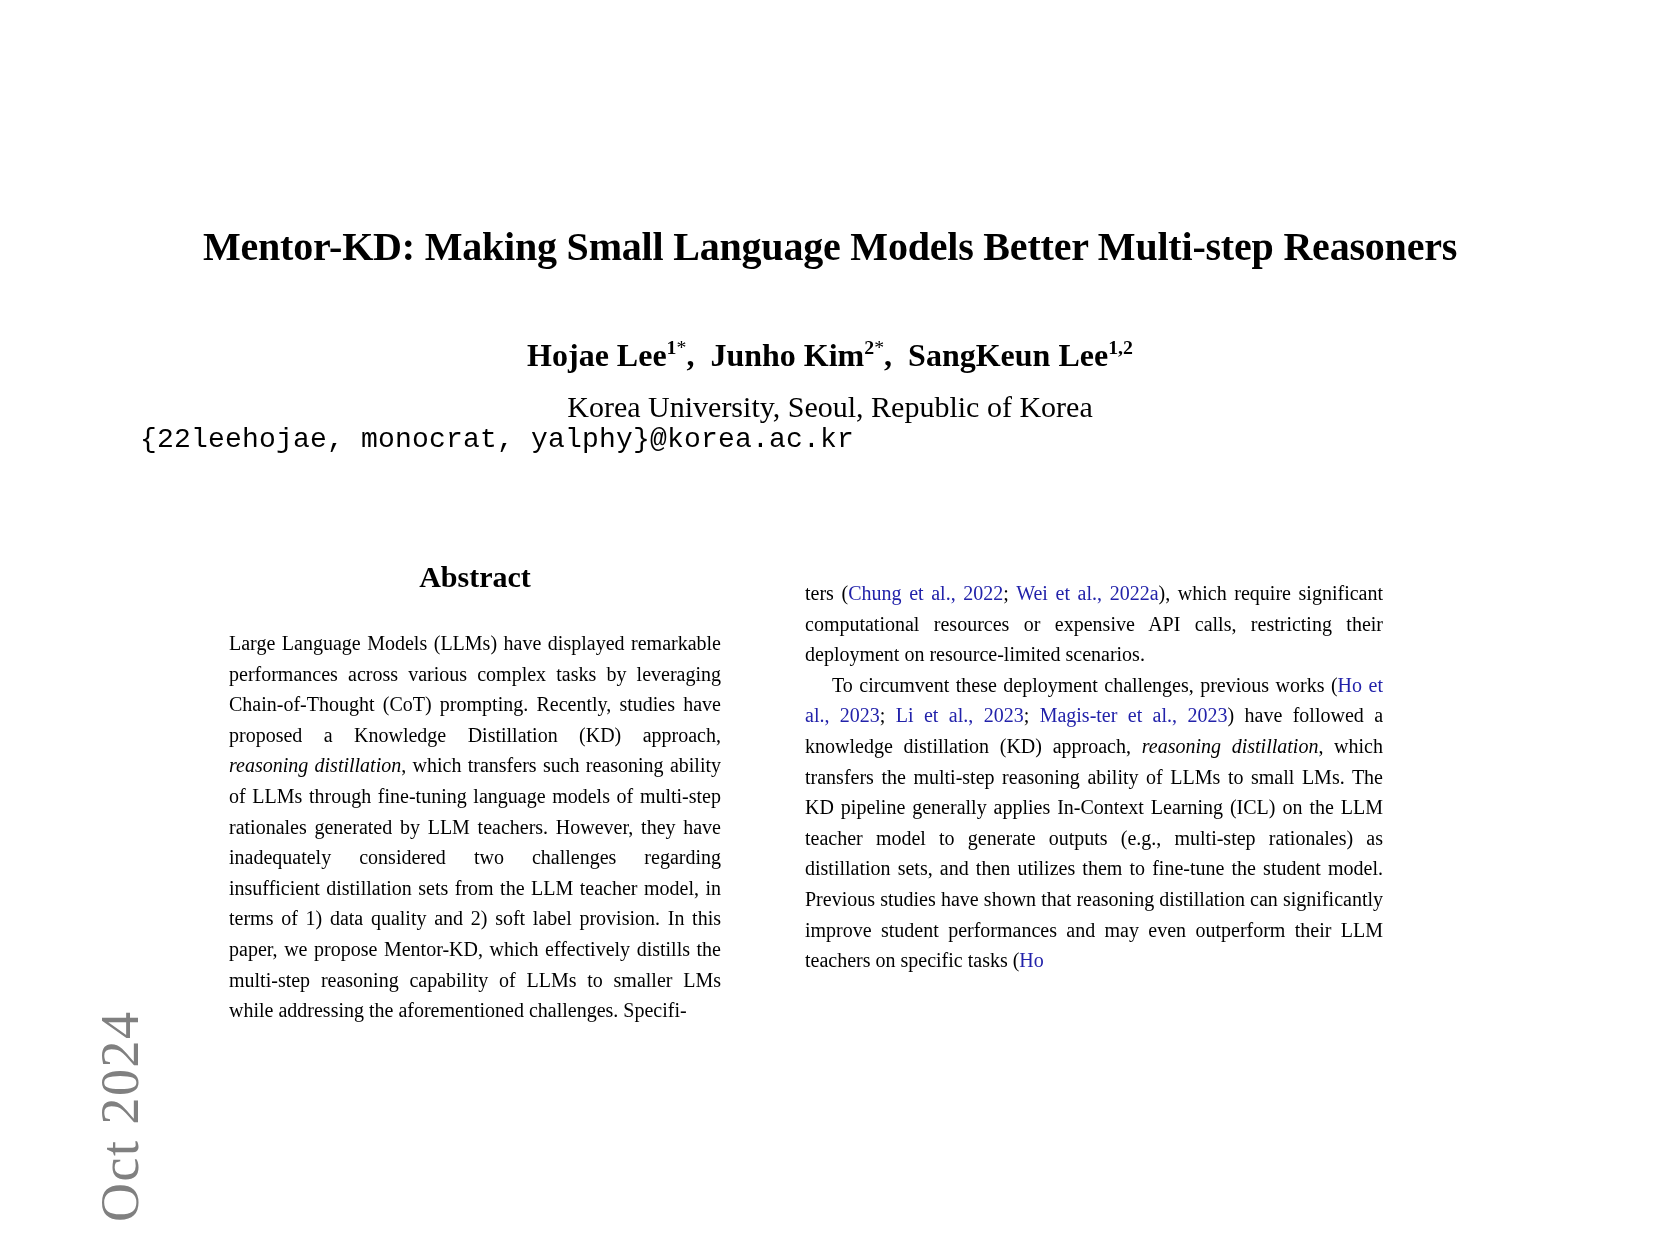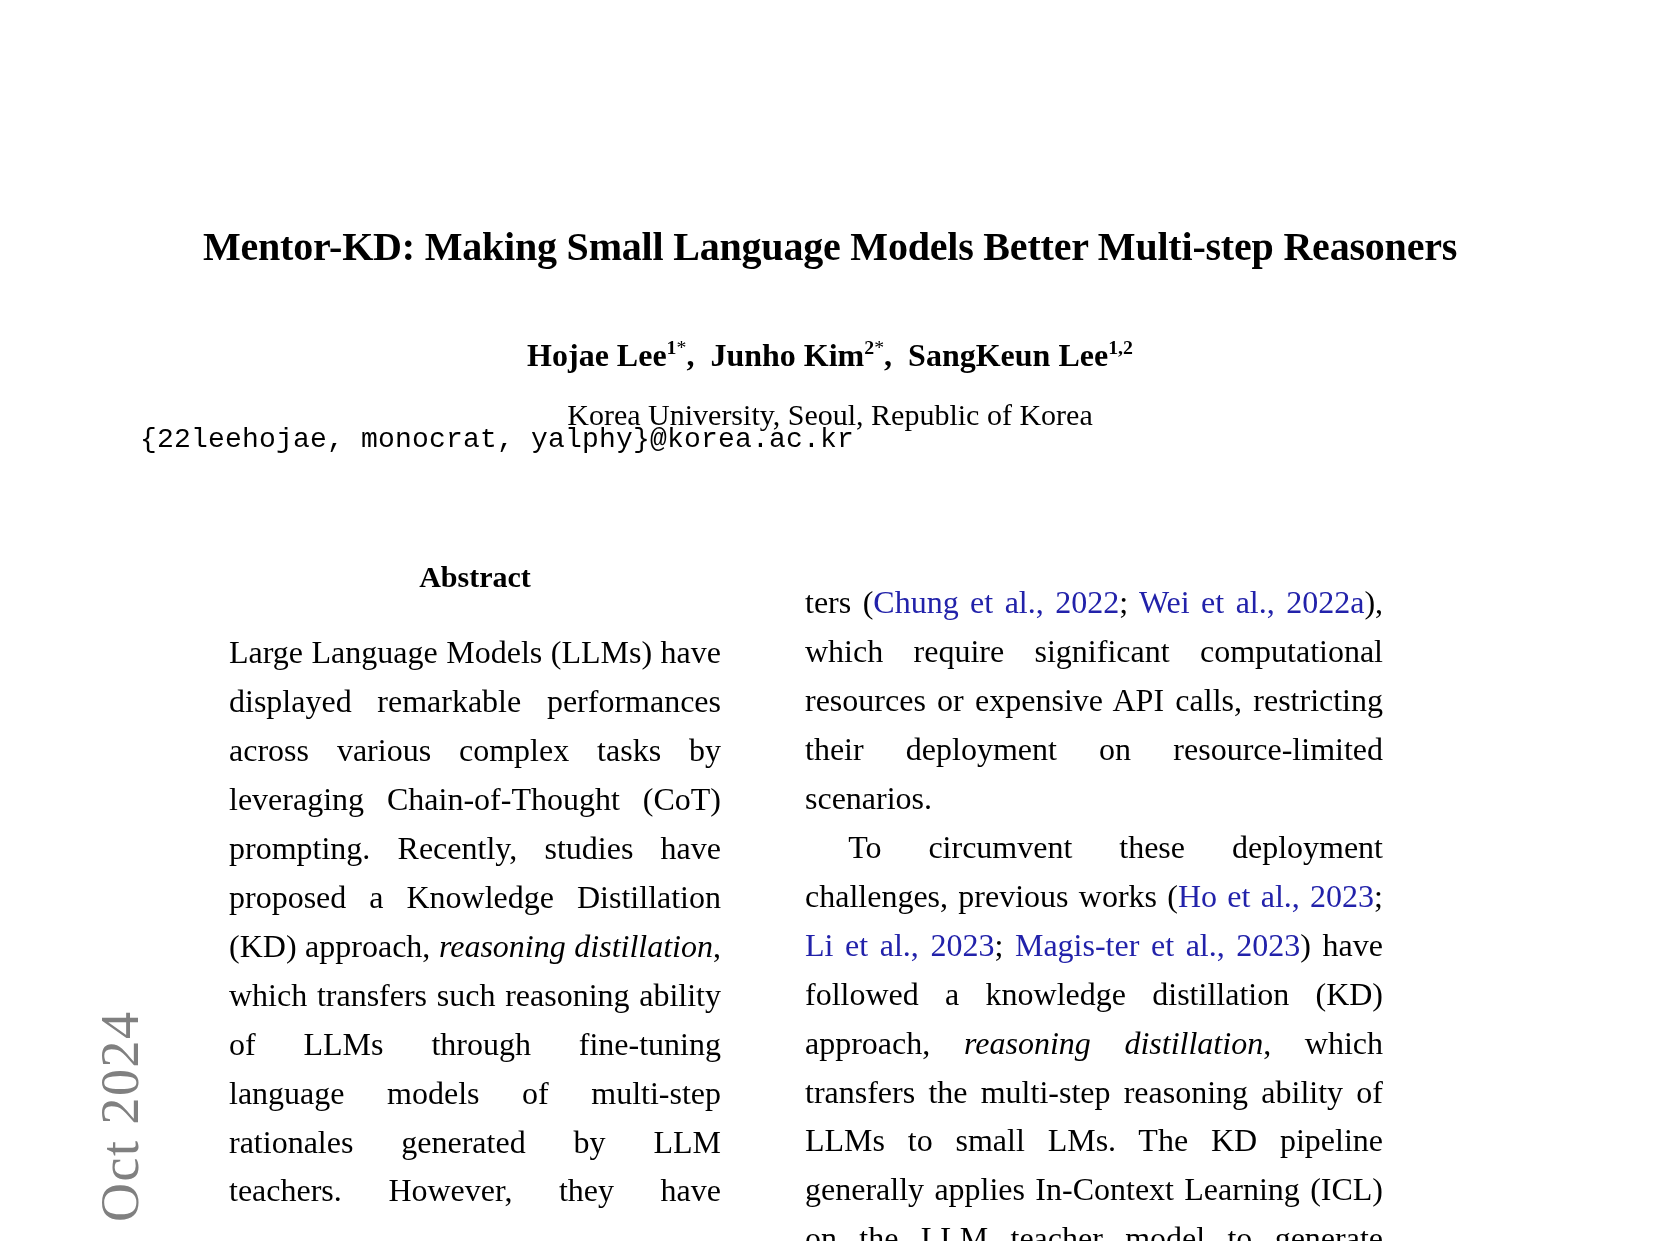--- a/index.html
+++ b/index.html
@@ -87,21 +87,20 @@
   #affil-line1 sup { font-size: 0.62em; vertical-align: super; }
 
   #affil-line2 {
     position: absolute;
     left: 140px;
     top: 388px;
     width: 1380px;
     text-align: center;
     font-size: 30px;
     line-height: 1.28;
-    margin-top: 8px;
   }
 
   #emails {
     position: absolute;
     left: 140px;
     top: 424px;
     width: 1380px;
     font-family: "Liberation Mono", "DejaVu Sans Mono", monospace;
     font-size: 28px;
     letter-spacing: 0.2px;
@@ -127,21 +126,21 @@
 
   .abstract-heading {
     text-align: center;
     font-size: 30px;
     font-weight: bold;
     margin: 0 0 34px 0;
   }
 
   .para {
     margin: 0;
-    font-size: 32px;
+    font-size: 20px;
     line-height: 1.53;
     text-align: justify;
     text-justify: inter-word;
     hyphens: manual;
   }
   .para + .para { margin-top: 0; }
   .indent { text-indent: 1.35em; }
   .cite { color: #2222aa; }
   .ital { font-style: italic; }
 </style>

